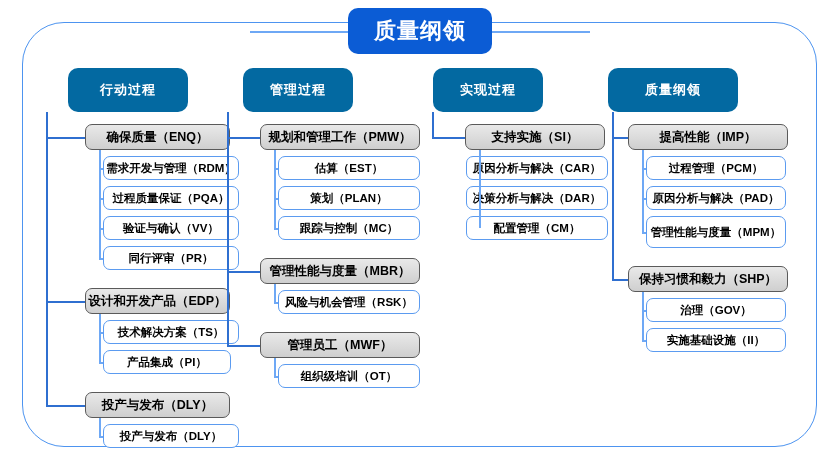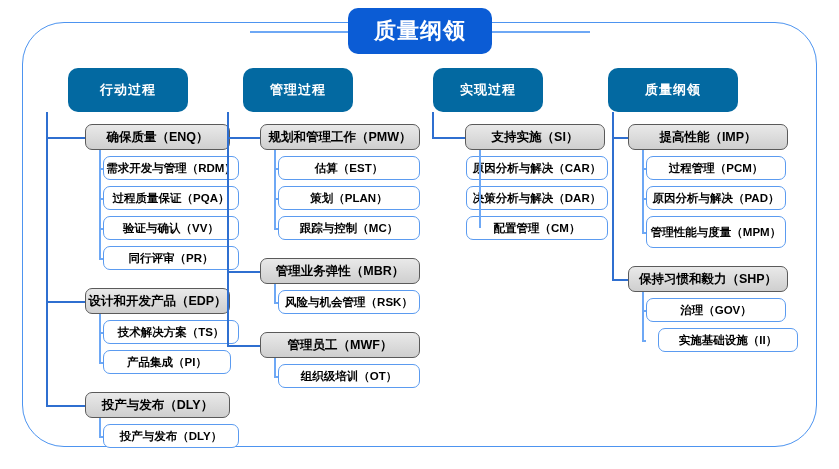--- a/index.html
+++ b/index.html
@@ -98,21 +98,21 @@
     <div class="col-head" style="left: 243px; top: 68px; width: 110px;">管理过程</div>
     <div class="grp" style="left: 260px; top: 124px; width: 160px;">规划和管理工作（PMW）</div>
     <div class="hline dark" style="left: 227px; top: 137px; width: 33px;"></div>
     <div class="leaf" style="left: 278px; top: 156px; width: 142px;">估算（EST）</div>
     <div class="hline" style="left: 274px; top: 168px; width: 4px;"></div>
     <div class="leaf" style="left: 278px; top: 186px; width: 142px;">策划（PLAN）</div>
     <div class="hline" style="left: 274px; top: 198px; width: 4px;"></div>
     <div class="leaf" style="left: 278px; top: 216px; width: 142px;">跟踪与控制（MC）</div>
     <div class="hline" style="left: 274px; top: 228px; width: 4px;"></div>
     <div class="vline" style="left: 274px; top: 150px; height: 78px;"></div>
-    <div class="grp" style="left: 260px; top: 258px; width: 160px;">管理业务弹性（MBR）</div>
+    <div class="grp" style="left: 260px; top: 258px; width: 160px;">管理性能与度量（MBR）</div>
     <div class="hline dark" style="left: 227px; top: 271px; width: 33px;"></div>
     <div class="leaf" style="left: 278px; top: 290px; width: 142px;">风险与机会管理（RSK）</div>
     <div class="hline" style="left: 274px; top: 302px; width: 4px;"></div>
     <div class="vline" style="left: 274px; top: 284px; height: 18px;"></div>
     <div class="grp" style="left: 260px; top: 332px; width: 160px;">管理员工（MWF）</div>
     <div class="hline dark" style="left: 227px; top: 345px; width: 33px;"></div>
     <div class="leaf" style="left: 278px; top: 364px; width: 142px;">组织级培训（OT）</div>
     <div class="hline" style="left: 274px; top: 376px; width: 4px;"></div>
     <div class="vline" style="left: 274px; top: 358px; height: 18px;"></div>
     <div class="vline dark" style="left: 227px; top: 112px; height: 233px;"></div>
@@ -139,18 +139,18 @@
     <div class="leaf two" style="left: 646px; top: 216px; width: 140px;">
       <span>管理性能与度量</span>
       <span>（MPM）</span>
     </div>
     <div class="hline" style="left: 642px; top: 232px; width: 4px;"></div>
     <div class="vline" style="left: 642px; top: 150px; height: 82px;"></div>
     <div class="grp" style="left: 628px; top: 266px; width: 160px;">保持习惯和毅力（SHP）</div>
     <div class="hline dark" style="left: 612px; top: 279px; width: 16px;"></div>
     <div class="leaf" style="left: 646px; top: 298px; width: 140px;">治理（GOV）</div>
     <div class="hline" style="left: 642px; top: 310px; width: 4px;"></div>
-    <div class="leaf" style="left: 646px; top: 328px; width: 140px; margin-left: 12px;">实施基础设施（II）</div>
+    <div class="leaf" style="left: 646px; top: 328px; width: 140px;">实施基础设施（II）</div>
     <div class="hline" style="left: 642px; top: 340px; width: 4px;"></div>
     <div class="vline" style="left: 642px; top: 292px; height: 48px;"></div>
     <div class="vline dark" style="left: 612px; top: 112px; height: 167px;"></div>
     <div class="vline dark" style="left: 612px; top: 112px; height: 2px;"></div>
   </div>
 
 </body></html>

